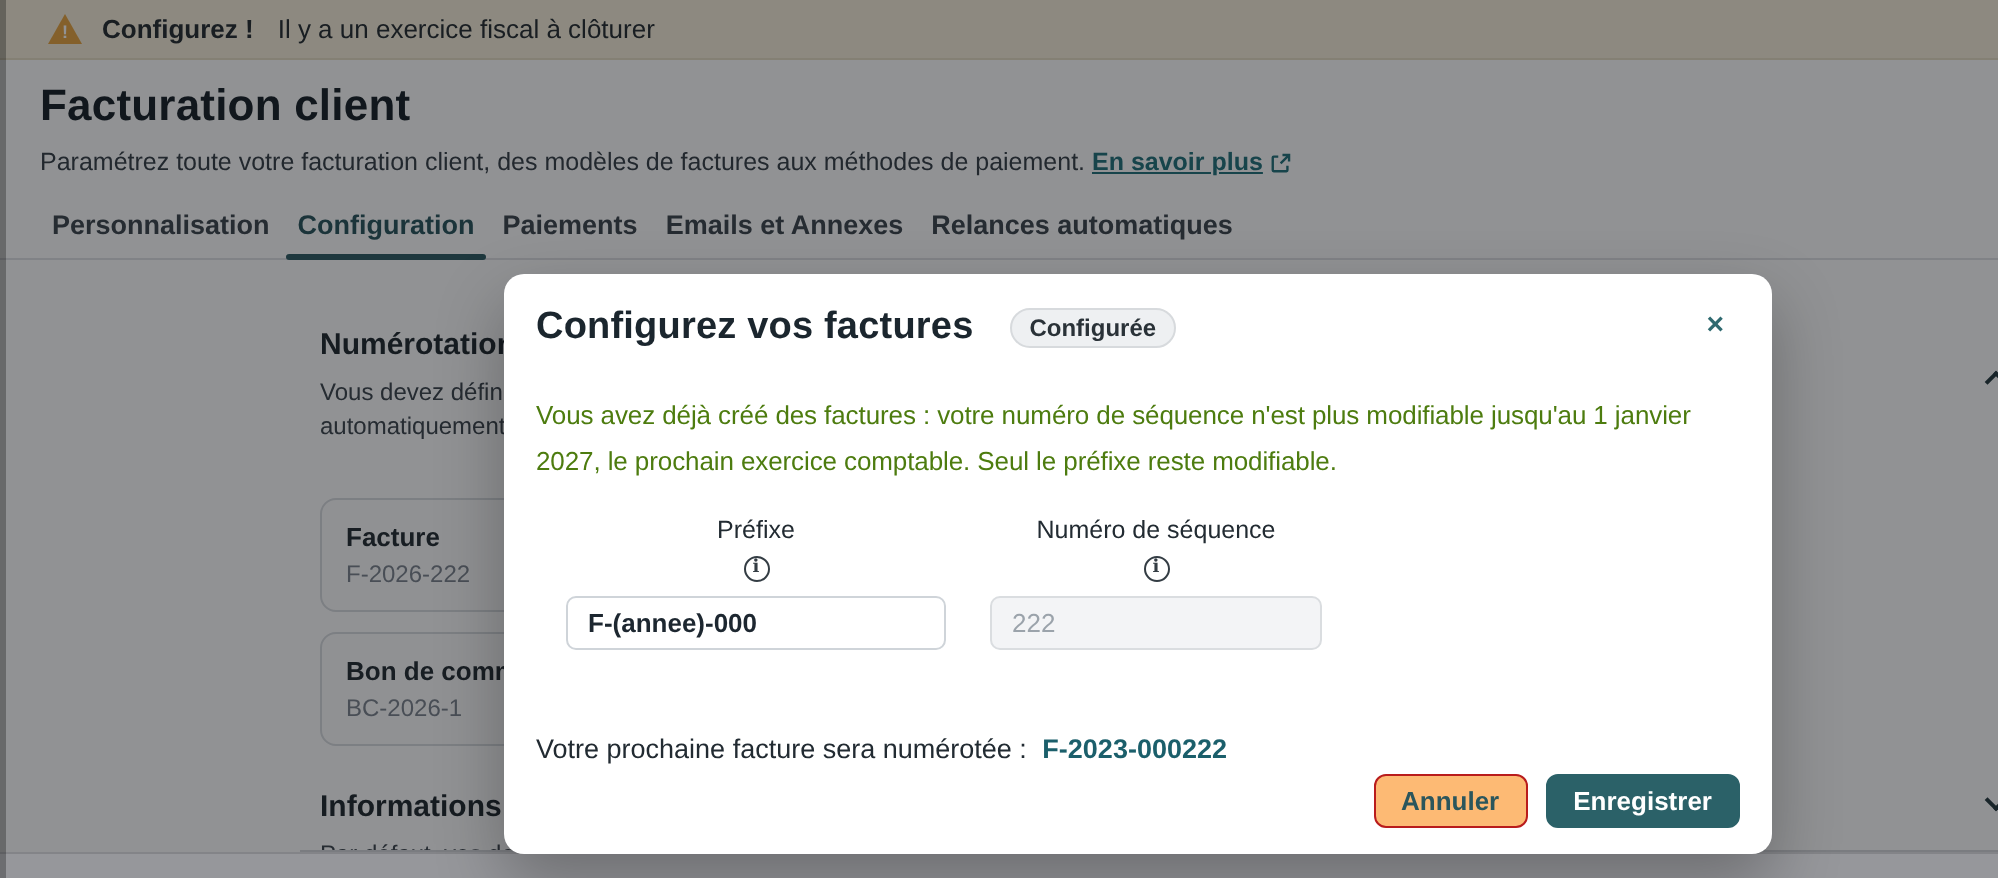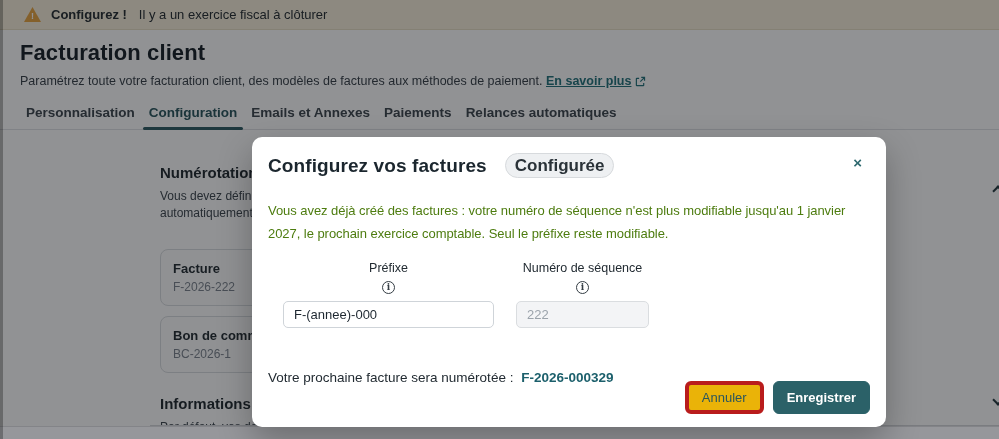--- a/index.html
+++ b/index.html
@@ -84,21 +84,21 @@
   
   .modal {
     position:absolute; left:252px; top:137px; width:634px; height:290px;
     background:#fff; border-radius:10px; z-index:50;
     box-shadow:0 14px 34px rgba(0,0,0,.28);
     padding:16px;
   }
   .modal-head { display:flex; align-items:center; gap:18px; }
   .modal-title { font-size:19px; font-weight:700; color:#1b262e; letter-spacing:.1px; }
   .badge {
-    font-size:17px; font-weight:700; color:#2a3238; background:#eef0f2;
+    font-size:12px; font-weight:700; color:#2a3238; background:#eef0f2;
     border:1px solid #d7dadd; border-radius:999px; padding:3px 9px; line-height:1;
   }
   .close-x {
     position:absolute; top:18px; right:24px; font-size:15px; font-weight:700;
     color:#2f6a70; cursor:pointer; line-height:1; background:none; border:none;
     font-family:"Liberation Sans", sans-serif;
   }
   .modal-desc {
     margin-top:22px; font-size:13px; line-height:1.75; color:#4d7c0f;
     max-width:604px; letter-spacing:-.05px;
@@ -107,27 +107,27 @@
   .field-label { display:flex; align-items:center; gap:6px; font-size:12.5px; color:#222b32; margin-bottom:7px;flex-direction:column; }
   .info-ico {
     width:13px; height:13px; border:1.2px solid #343d44; border-radius:50%;
     display:inline-flex; align-items:center; justify-content:center;
     font-size:9px; font-weight:700; color:#343d44; font-family:"DejaVu Serif", serif;
   }
   .inp {
     height:27px; border:1px solid #cfd4d9; border-radius:5px; padding:0 10px;
     font-size:13px; color:#1d2730; font-family:"Liberation Sans", sans-serif; background:#fff;
   }
-  .inp.prefix { width:211px; }
-  .inp.seq { width:133px; background:#f3f4f6; color:#9ba3ab; border-color:#dadde0; }
+  .inp.prefix { width:190px;font-weight:bold; }
+  .inp.seq { width:166px; background:#f3f4f6; color:#9ba3ab; border-color:#dadde0; }
   .next-line { margin-top:42px; font-size:13.5px; color:#222b32; }
   .next-num { color:#1b5f6b; font-weight:600; margin-left:4px; }
   .modal-actions { position:absolute; right:16px; bottom:13px; display:flex; gap:9px; }
   .btn { font-family:"Liberation Sans", sans-serif; font-size:13px; border-radius:6px; cursor:pointer; padding:6px 13px; line-height:1; }
-  .btn.ghost { background:#eab308; border:4px solid #b91c1c; color:#2b565c; font-weight:400; }
+  .btn.ghost { background:#fdba74; border:1px solid #b91c1c; color:#2b565c; font-weight:700; }
   .btn.primary { background:#2b6168; border:1px solid #2b6168; color:#fff; font-weight:700; }
 </style>
 </head>
 <body>
 
 <div class="app">
 
   <div class="banner">
     <span class="warn-tri">!</span>
     <span><b>Configurez !</b></span>
@@ -144,22 +144,22 @@
           <path d="M4.5 2.5 H2 a0.5 0.5 0 0 0 -0.5 0.5 v7 a0.5 0.5 0 0 0 0.5 0.5 h7 a0.5 0.5 0 0 0 0.5-0.5 V7.5" fill="none" stroke="#1f7079" stroke-width="1.3"></path>
           <path d="M6.8 1.6 H10.4 V5.2 M10.2 1.8 L5.8 6.2" fill="none" stroke="#1f7079" stroke-width="1.3"></path>
         </svg>
       </span>
     </div>
   </div>
 
   <div class="tabs">
     <div class="tab">Personnalisation</div>
     <div class="tab active">Configuration</div>
+    <div class="tab">Paiements</div>
     <div class="tab">Emails et Annexes</div>
-    <div class="tab">Paiements</div>
     <div class="tab">Relances automatiques</div>
   </div>
 
   <div class="content">
     <div class="sec-h first">Numérotation</div>
     <div class="bg-lines">
       <div class="bg-line">Vous devez définir une numérotation</div>
       <div class="bg-line">
         <span>automatiquement.</span>
         <span class="bg-link">En savoir plus</span>
@@ -207,20 +207,20 @@
       <div class="field-label">
         <span>Numéro de séquence</span>
         <span class="info-ico">i</span>
       </div>
       <input class="inp seq" type="text" disabled="" value="222" style="">
     </div>
   </div>
 
   <div class="next-line">
     <span>Votre prochaine facture sera numérotée :</span>
-    <span class="next-num">F-2026-000329</span>
+    <span class="next-num">F-2023-000222</span>
   </div>
 
   <div class="modal-actions">
     <button class="btn ghost">Annuler</button>
     <button class="btn primary">Enregistrer</button>
   </div>
 </div>
 
 </body></html>

